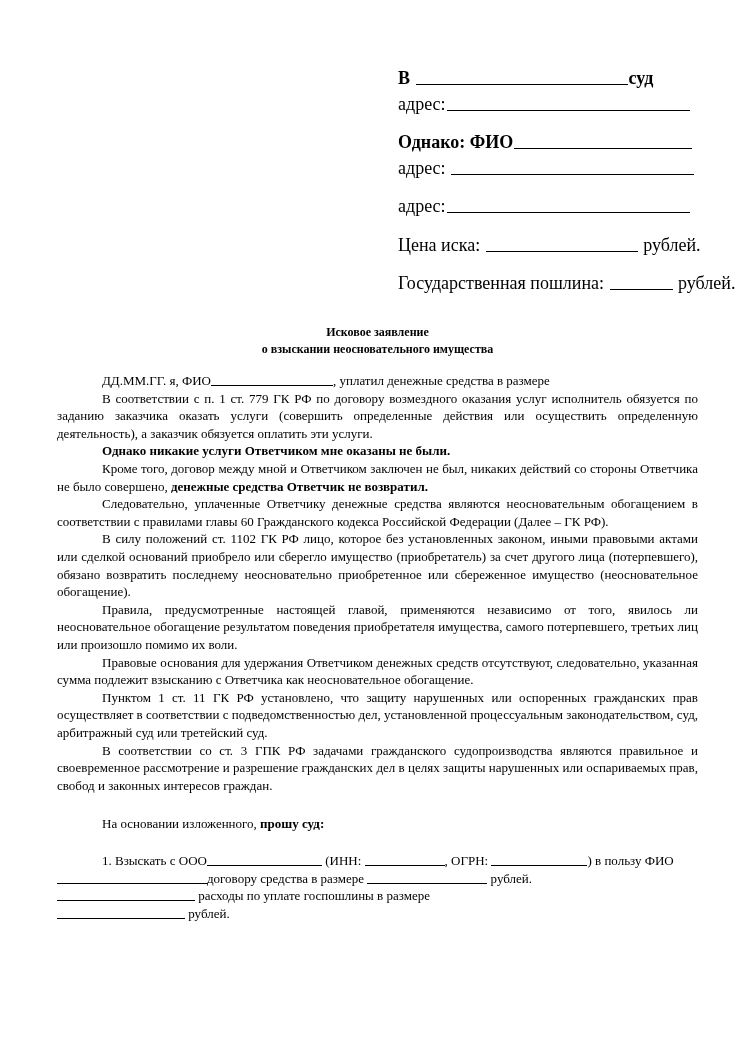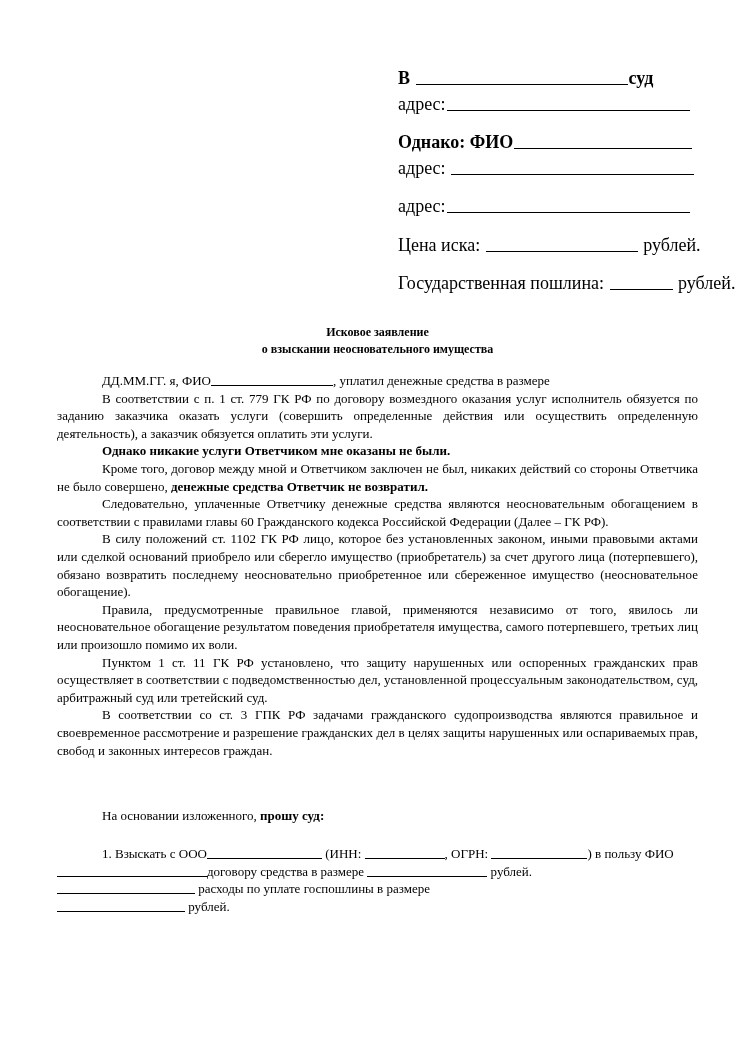--- a/index.html
+++ b/index.html
@@ -63,21 +63,21 @@
   }
   p.para {
     margin: 0;
     text-align: justify;
     text-justify: inter-word;
     text-indent: 45px;
     font-size: 13px;
     line-height: 1.355;
   }
   p.para.noindent { text-indent: 0; }
-  p.para.last-left { text-align: left; margin-top: 28px; }
+  p.para.last-left { text-align: left; }
   b { font-weight: bold; }
   .spacer-md { height: 20px; }
 
   
   .u {
     display: inline-block;
     border-bottom: 1.2px solid #000;
     height: 0.88em;
     vertical-align: baseline;
     margin-bottom: -1px;
@@ -147,22 +147,23 @@
     <p class="para">В соответствии с п. 1 ст. 779 ГК РФ по договору возмездного оказания услуг исполнитель обязуется по заданию заказчика оказать услуги (совершить определенные действия или осуществить определенную деятельность), а заказчик обязуется оплатить эти услуги.</p>
 
     <p class="para"><b>Однако никакие услуги Ответчиком мне оказаны не были.</b></p>
 
     <p class="para"><span>Кроме того, договор между мной и Ответчиком заключен не был, никаких действий со стороны Ответчика не было совершено, </span><b>денежные средства Ответчик не возвратил.</b></p>
 
     <p class="para">Следовательно, уплаченные Ответчику денежные средства являются неосновательным обогащением в соответствии с правилами главы 60 Гражданского кодекса Российской Федерации (Далее – ГК РФ).</p>
 
     <p class="para">В силу положений ст. 1102 ГК РФ лицо, которое без установленных законом, иными правовыми актами или сделкой оснований приобрело или сберегло имущество (приобретатель) за счет другого лица (потерпевшего), обязано возвратить последнему неосновательно приобретенное или сбереженное имущество (неосновательное обогащение).</p>
 
-    <p class="para">Правила, предусмотренные правильное главой, применяются независимо от того, явилось ли неосновательное обогащение результатом поведения приобретателя имущества, самого потерпевшего, третьих лиц или произошло помимо их воли.</p>
+    <p class="para">Правила, предусмотренные настоящей главой, применяются независимо от того, явилось ли неосновательное обогащение результатом поведения приобретателя имущества, самого потерпевшего, третьих лиц или произошло помимо их воли.</p>
 
+    <p class="para">Правовые основания для удержания Ответчиком денежных средств отсутствуют, следовательно, указанная сумма подлежит взысканию с Ответчика как неосновательное обогащение.</p>
 
     <p class="para">Пунктом 1 ст. 11 ГК РФ установлено, что защиту нарушенных или оспоренных гражданских прав осуществляет в соответствии с подведомственностью дел, установленной процессуальным законодательством, суд, арбитражный суд или третейский суд.</p>
 
     <p class="para">В соответствии со ст. 3 ГПК РФ задачами гражданского судопроизводства являются правильное и своевременное рассмотрение и разрешение гражданских дел в целях защиты нарушенных или оспариваемых прав, свобод и законных интересов граждан.</p>
 
     <div class="spacer-md"></div>
 
     <p class="para last-left"><span>На основании изложенного, </span><b>прошу суд:</b></p>
 
     <div class="spacer-md"></div>

